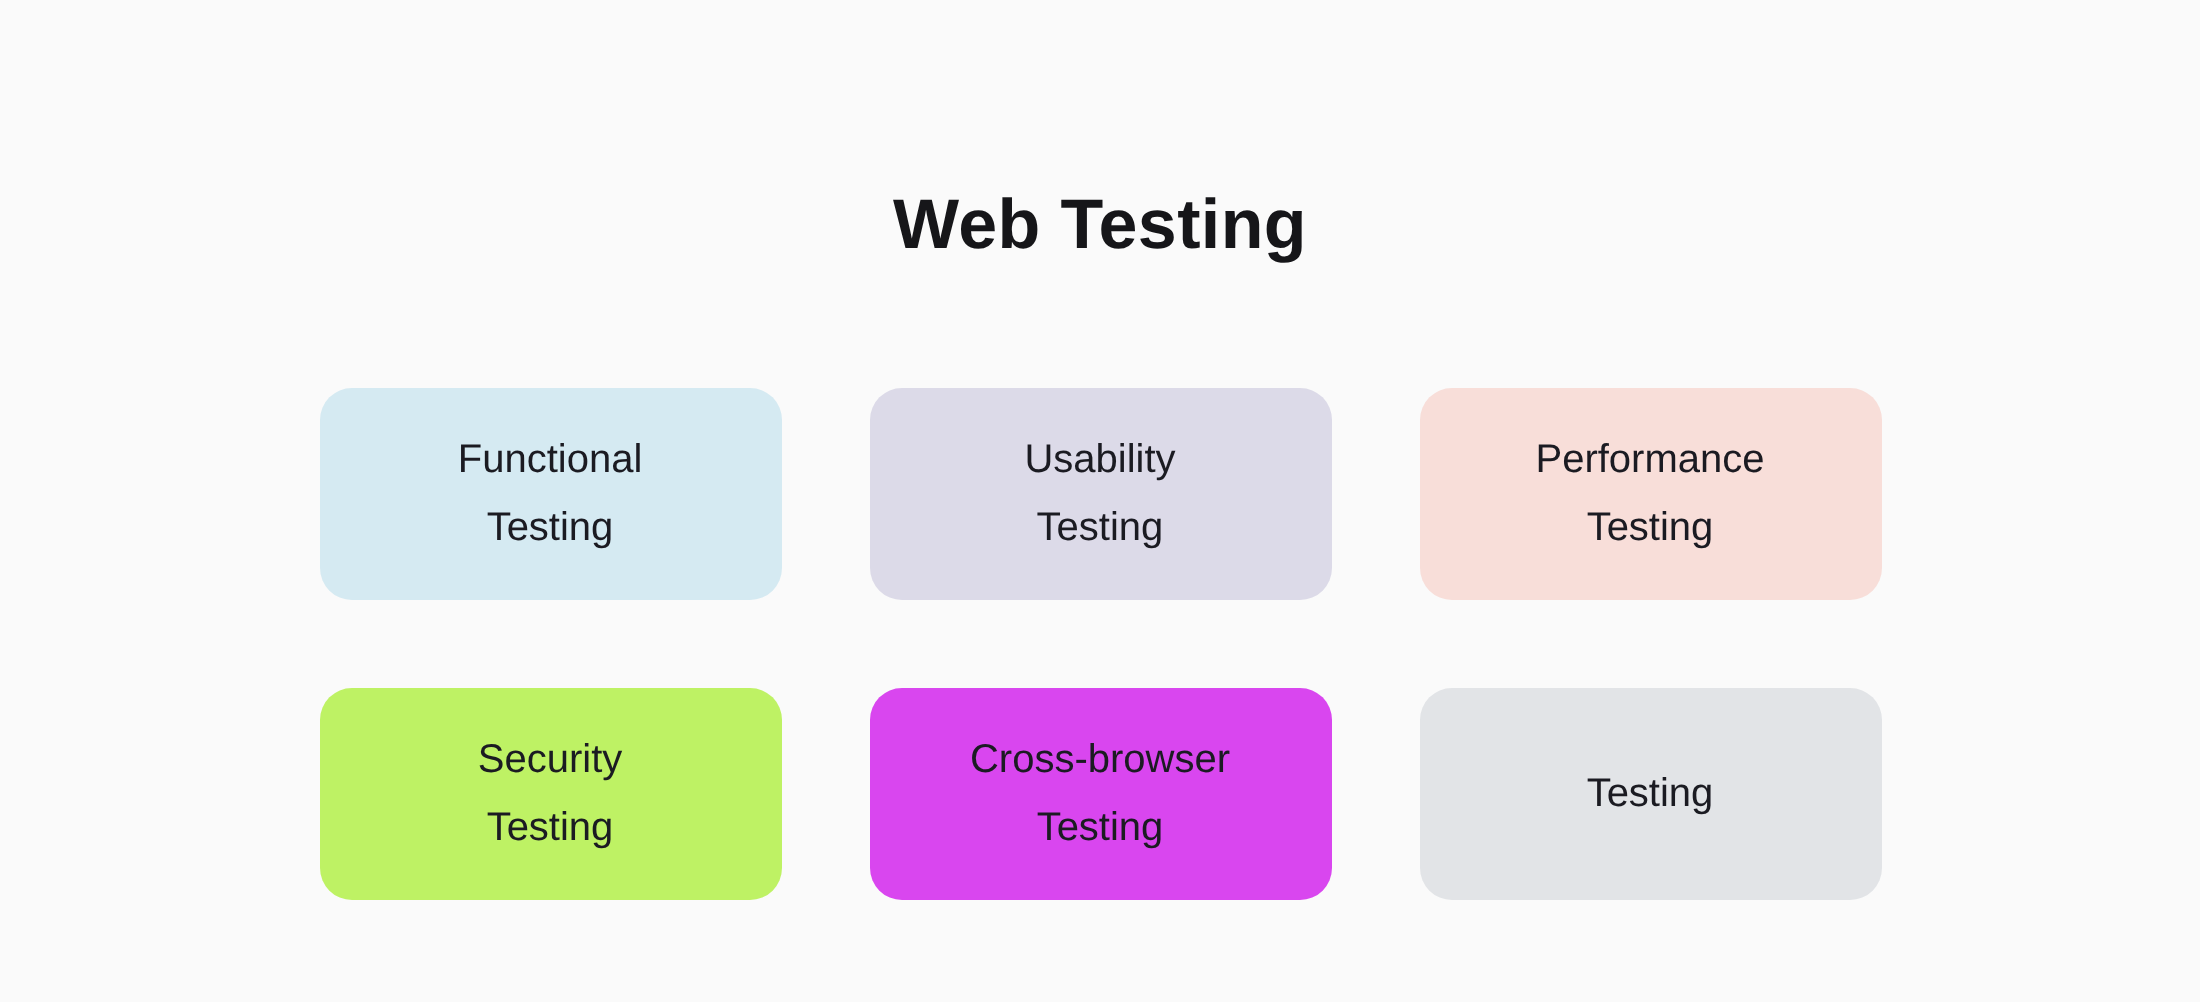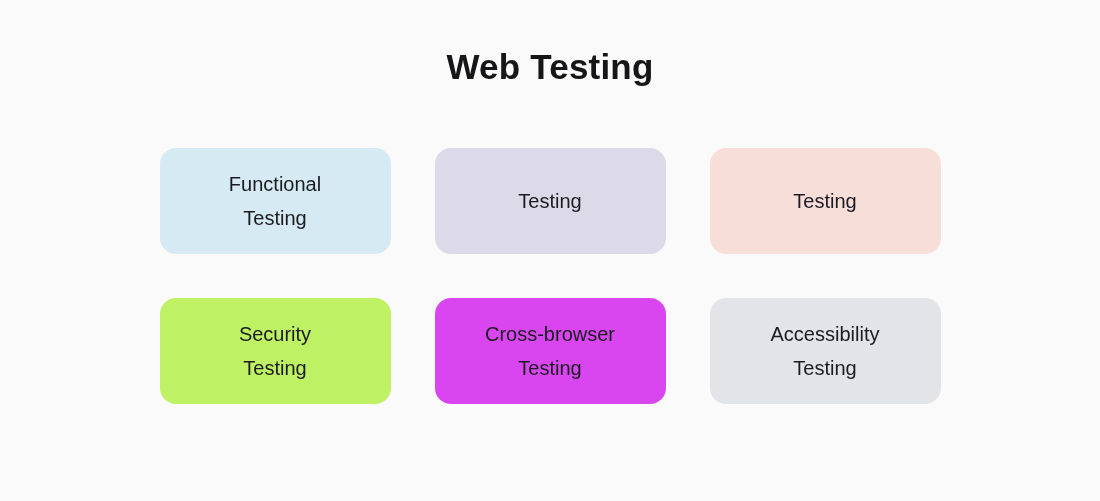--- a/index.html
+++ b/index.html
@@ -10,21 +10,21 @@
     width: 1100px;
     height: 501px;
     background: #fafafa;
     font-family: "Liberation Sans", sans-serif;
     overflow: hidden;
   }
   .canvas {
     width: 1100px;
     height: 351px;
     box-sizing: border-box;
-    padding-top: 46px;
+    padding-top: 92px;
   }
   .page-title {
     text-align: center;
     font-size: 35px;
     line-height: 42px;
     font-weight: 700;
     letter-spacing: 0.2px;
     color: #161619;
     margin: 0;
   }
@@ -66,45 +66,46 @@
 
     <div class="card" style="background: rgb(213, 234, 242);">
       <div class="card-label">
         <span>Functional</span>
         <span>Testing</span>
       </div>
     </div>
 
     <div class="card" style="background: rgb(220, 218, 232);">
       <div class="card-label">
+        <span>Usability</span>
         <span>Testing</span>
       </div>
     </div>
 
     <div class="card" style="background: rgb(248, 222, 217);">
       <div class="card-label">
+        <span>Performance</span>
         <span>Testing</span>
       </div>
     </div>
 
     <div class="card" style="background: #bef264;">
       <div class="card-label">
         <span>Security</span>
         <span>Testing</span>
       </div>
     </div>
 
     <div class="card" style="background: #d946ef;">
       <div class="card-label">
         <span>Cross-browser</span>
         <span>Testing</span>
       </div>
     </div>
 
     <div class="card" style="background: rgb(226, 228, 231);">
       <div class="card-label">
-        <span>Accessibility</span>
         <span>Testing</span>
       </div>
     </div>
 
   </div>
 </div>
 
 </body></html>

